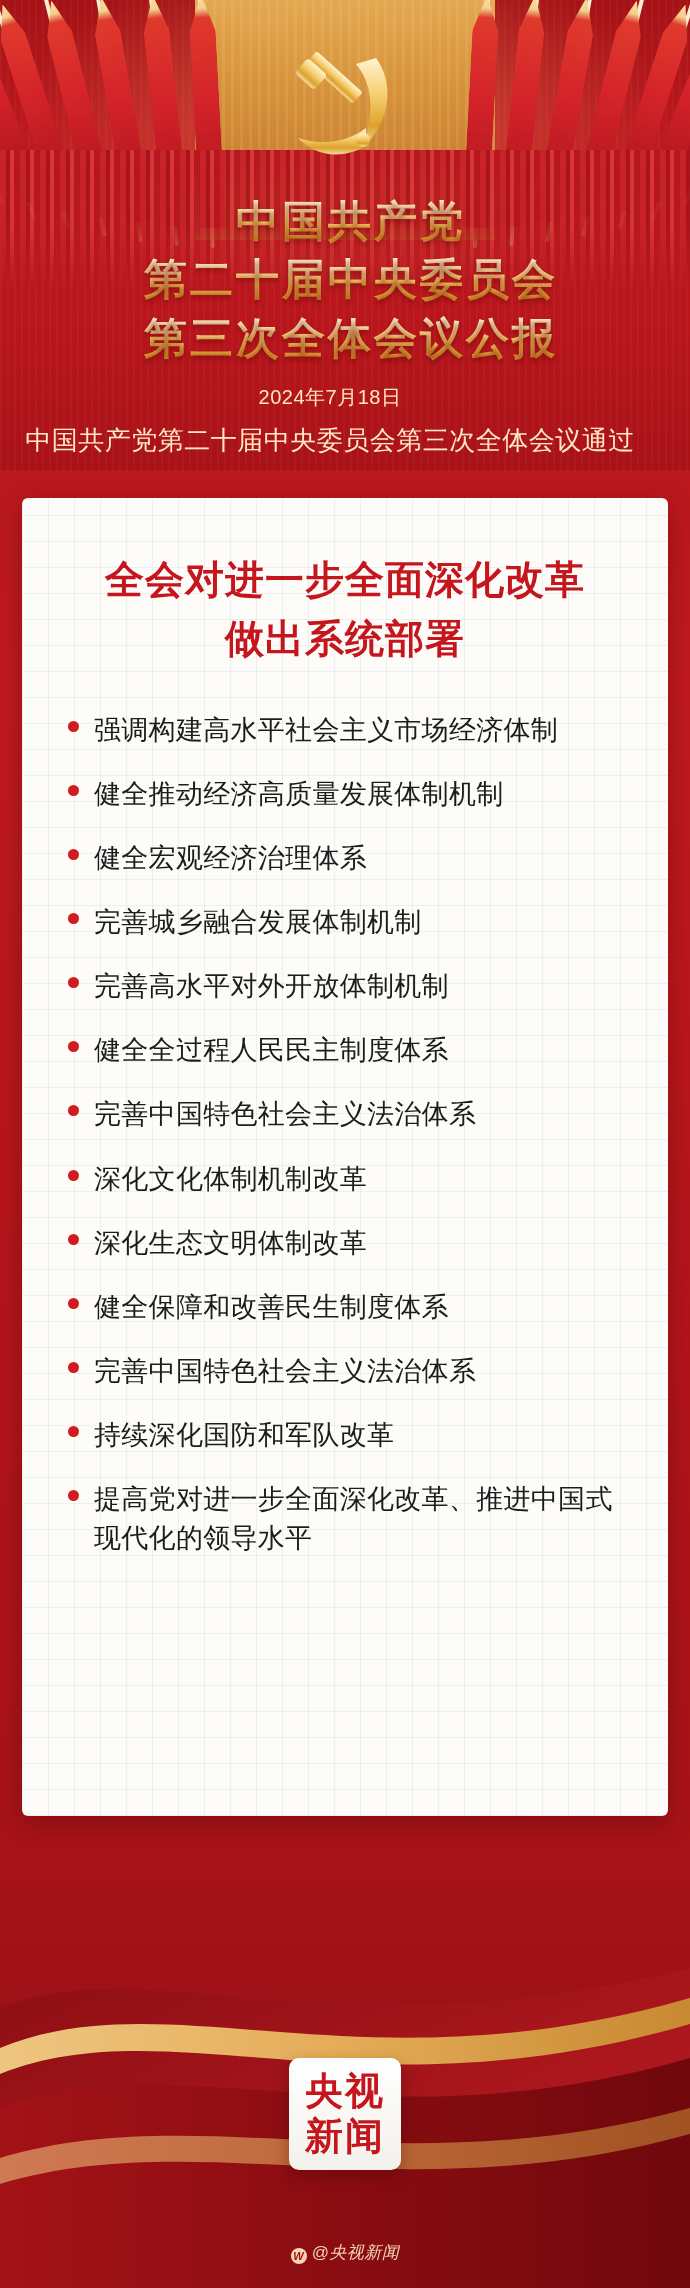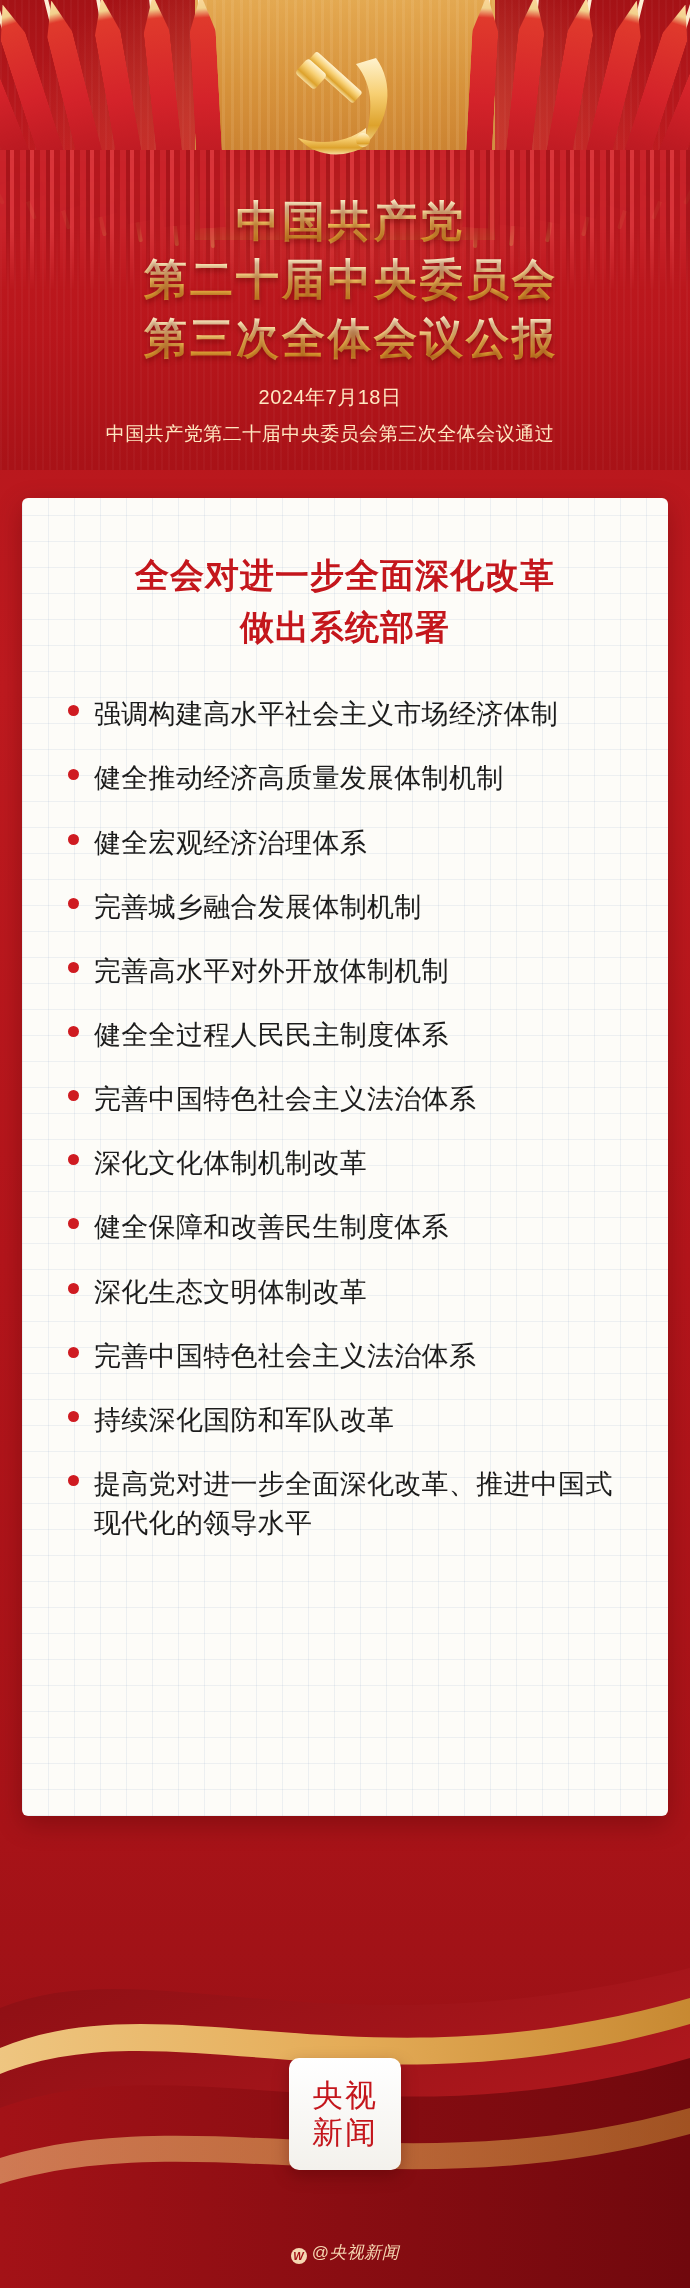--- a/index.html
+++ b/index.html
@@ -99,41 +99,41 @@
   .subtitle {
     position: absolute;
     top: 378px; left: 0; width: 660px;
     text-align: center;
     color: #ffe8c2;
     font-size: 20px;
     line-height: 1.9;
     z-index: 6;
     letter-spacing: .5px;
   }
-  .subtitle .s2 { font-size: 19px; }
+  .subtitle .s2 { font-size: 26px; }
 
   
   .card {
     position: absolute;
     top: 498px; left: 22px;
     width: 646px;
     height: 1318px;
     background:
       repeating-linear-gradient(0deg, rgba(120,150,190,.12) 0 1px, rgba(0,0,0,0) 1px 26px),
       repeating-linear-gradient(90deg, rgba(120,150,190,.12) 0 1px, rgba(0,0,0,0) 1px 26px),
       #fdfcf8;
     border-radius: 6px;
     box-shadow: 0 8px 26px rgba(60,0,0,.32);
     z-index: 5;
   }
   .card-title {
     padding: 52px 40px 0;
     text-align: center;
     color: #c4161c;
-    font-size: 34px;
+    font-size: 39px;
     font-weight: bold;
     line-height: 1.52;
     letter-spacing: 1px;
     font-family: "DejaVu Sans", "Liberation Sans", sans-serif;
   }
   .points {
     margin-top: 42px;
     padding: 0 36px 0 44px;
     list-style: none;
   }
@@ -171,22 +171,22 @@
     width: 112px; height: 112px;
     background: linear-gradient(180deg,#ffffff,#f3f1ec);
     border-radius: 10px;
     box-shadow: 0 6px 16px rgba(70,0,0,.35);
     display: flex; flex-direction: column;
     align-items: center; justify-content: center;
     z-index: 7;
   }
   .logo-box span {
     color: #c4161c;
-    font-size: 31px;
-    font-weight: normal;
+    font-size: 38px;
+    font-weight: bold;
     line-height: 1.18;
     letter-spacing: 2px;
     font-family: "DejaVu Sans", "Liberation Sans", sans-serif;
   }
   .credit {
     position: absolute;
     left: 0; bottom: 24px;
     width: 690px;
     text-align: center;
     color: #f6d7b2;
@@ -287,22 +287,22 @@
     </div>
     <ul class="points" id="points">
         <li class="point">强调构建高水平社会主义市场经济体制</li>
         <li class="point">健全推动经济高质量发展体制机制</li>
         <li class="point">健全宏观经济治理体系</li>
         <li class="point">完善城乡融合发展体制机制</li>
         <li class="point">完善高水平对外开放体制机制</li>
         <li class="point">健全全过程人民民主制度体系</li>
         <li class="point">完善中国特色社会主义法治体系</li>
         <li class="point">深化文化体制机制改革</li>
+        <li class="point">深化生态文明体制改革</li>
         <li class="point">健全保障和改善民生制度体系</li>
-        <li class="point">深化生态文明体制改革</li>
         <li class="point">完善中国特色社会主义法治体系</li>
         <li class="point">持续深化国防和军队改革</li>
         <li class="point">提高党对进一步全面深化改革、推进中国式现代化的领导水平</li>
       </ul>
   </div>
 
   <div class="bottom">
     <svg class="wave-svg" width="690" height="430" viewBox="0 0 690 430">
       <defs>
         <linearGradient id="wv1" x1="0" y1="0" x2="1" y2="1">

